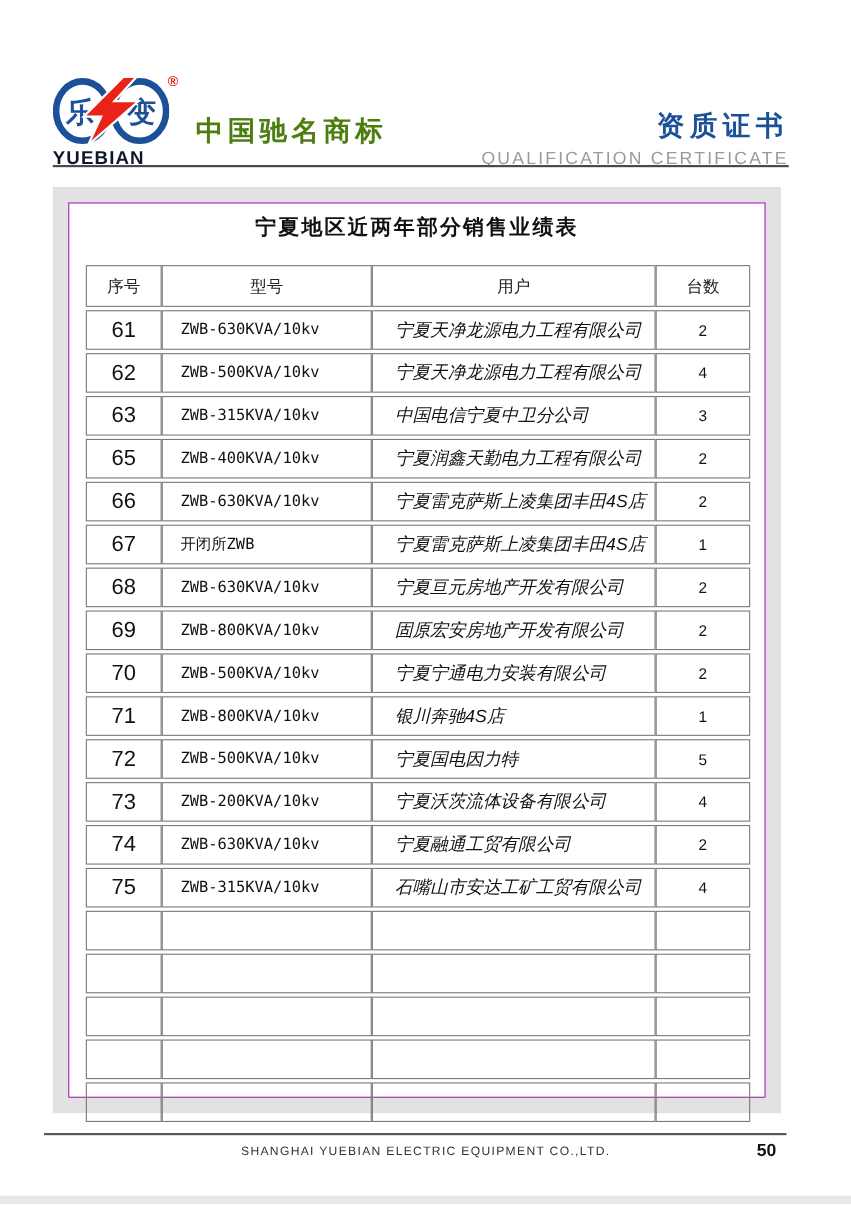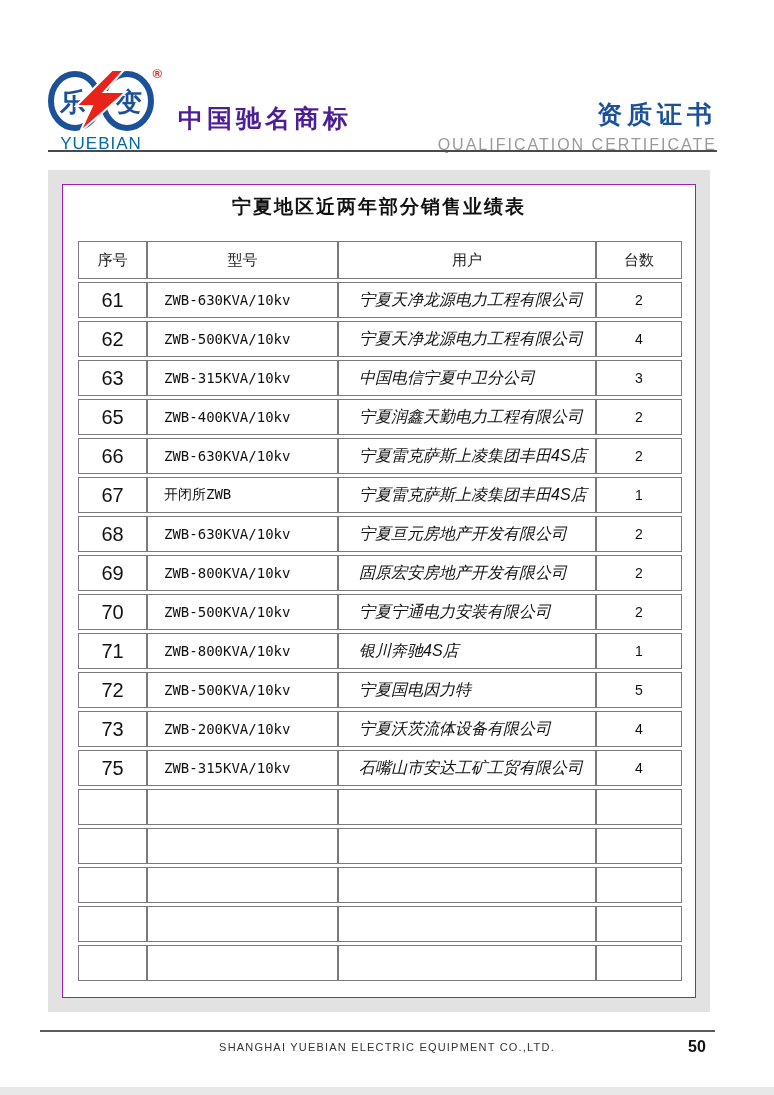--- a/index.html
+++ b/index.html
@@ -4,22 +4,22 @@
 <style>
   html,body{margin:0;padding:0;background:#ffffff;}
   .page{
     position:relative;width:774px;height:1095px;background:#ffffff;overflow:hidden;
     font-family:"Liberation Sans", sans-serif;color:#1a1a1a;
   }
   
   .logo-block{position:absolute;left:48px;top:70px;width:110px;}
   .logo-art{position:relative;width:106px;height:62px;}
   .reg-mark{position:absolute;right:-8px;top:-4px;color:#e8231a;font-size:13px;font-weight:bold;}
-  .brand-name{color:#0369a1;font-weight:normal;font-size:17px;letter-spacing:1px;margin-top:2px;text-align:center;width:106px;}
-  .trademark-label{position:absolute;left:178px;top:102px;font-size:25px;letter-spacing:4px;color:#4c1d95;font-weight:600;}
+  .brand-name{color:#0f172a;font-weight:bold;font-size:17px;letter-spacing:1px;margin-top:2px;width:106px;}
+  .trademark-label{position:absolute;left:178px;top:102px;font-size:25px;letter-spacing:4px;color:#4d7c0f;font-weight:600;}
   .cert-block{position:absolute;right:57px;top:98px;text-align:right;}
   .cert-cn{font-size:25px;font-weight:bold;letter-spacing:5px;color:#1c5199;}
   .cert-en{font-size:16px;font-weight:400;letter-spacing:2px;color:#9a9a9a;margin-top:5px;margin-left:20px;}
   .header-rule{position:absolute;left:48px;top:150px;width:669px;height:2px;background:#4a4a4a;}
   
   .panel-outer{position:absolute;left:48px;top:170px;width:662px;height:842px;background:#e2e2e2;}
   .panel-inner{position:absolute;left:14px;top:14px;right:14px;bottom:14px;background:#ffffff;border:1px solid #a21caf;}
   .table-title{position:absolute;top:9px;left:0;width:100%;text-align:center;
     font-size:19px;font-weight:bold;letter-spacing:2px;color:#111;}
   table.sales{position:absolute;left:15px;top:53px;width:604px;table-layout:fixed;
@@ -165,20 +165,26 @@
               <td class="cell-qty">5</td>
             </tr>
 
             <tr>
               <td class="cell-no">73</td>
               <td class="cell-model">ZWB-200KVA/10kv</td>
               <td class="cell-user">宁夏沃茨流体设备有限公司</td>
               <td class="cell-qty">4</td>
             </tr>
 
+            <tr>
+              <td class="cell-no">74</td>
+              <td class="cell-model">ZWB-630KVA/10kv</td>
+              <td class="cell-user">宁夏融通工贸有限公司</td>
+              <td class="cell-qty">2</td>
+            </tr>
 
             <tr>
               <td class="cell-no">75</td>
               <td class="cell-model">ZWB-315KVA/10kv</td>
               <td class="cell-user">石嘴山市安达工矿工贸有限公司</td>
               <td class="cell-qty">4</td>
             </tr>
 
             <tr>
               <td class="cell-no"></td>

